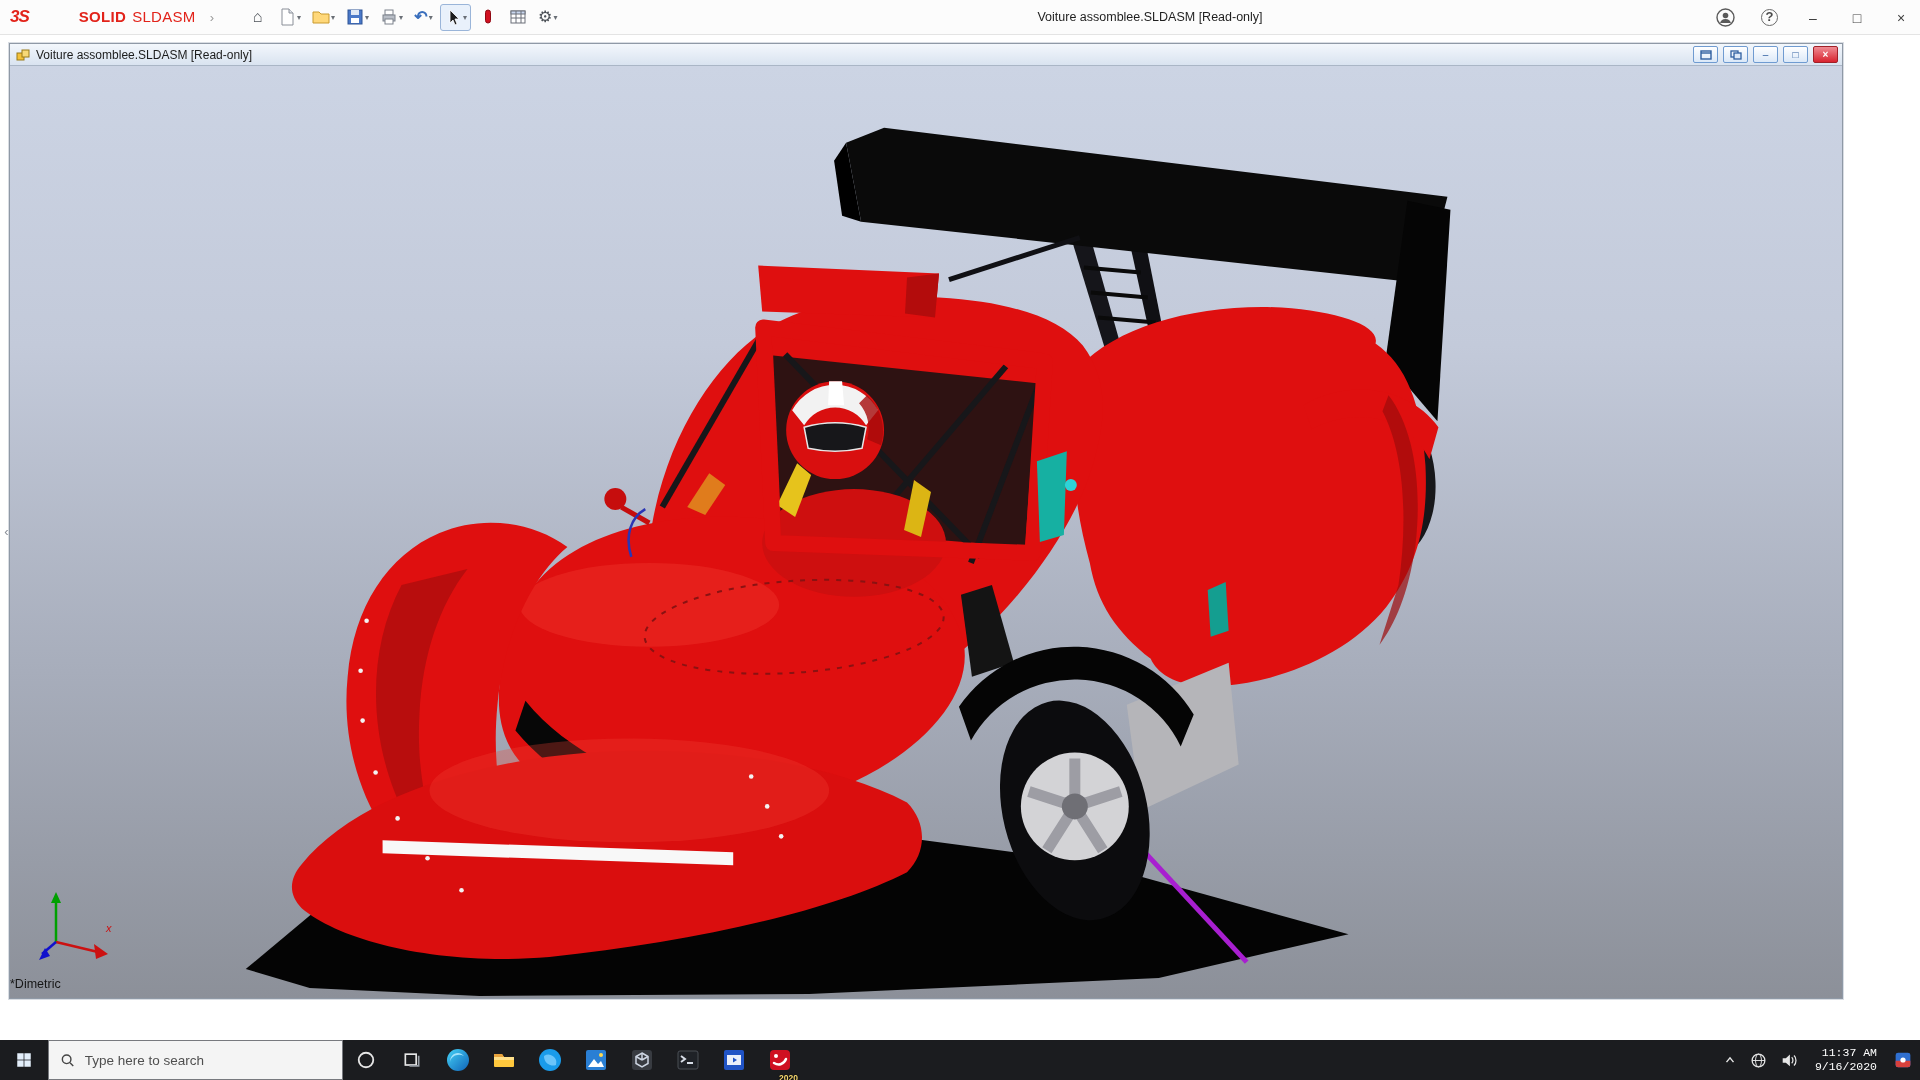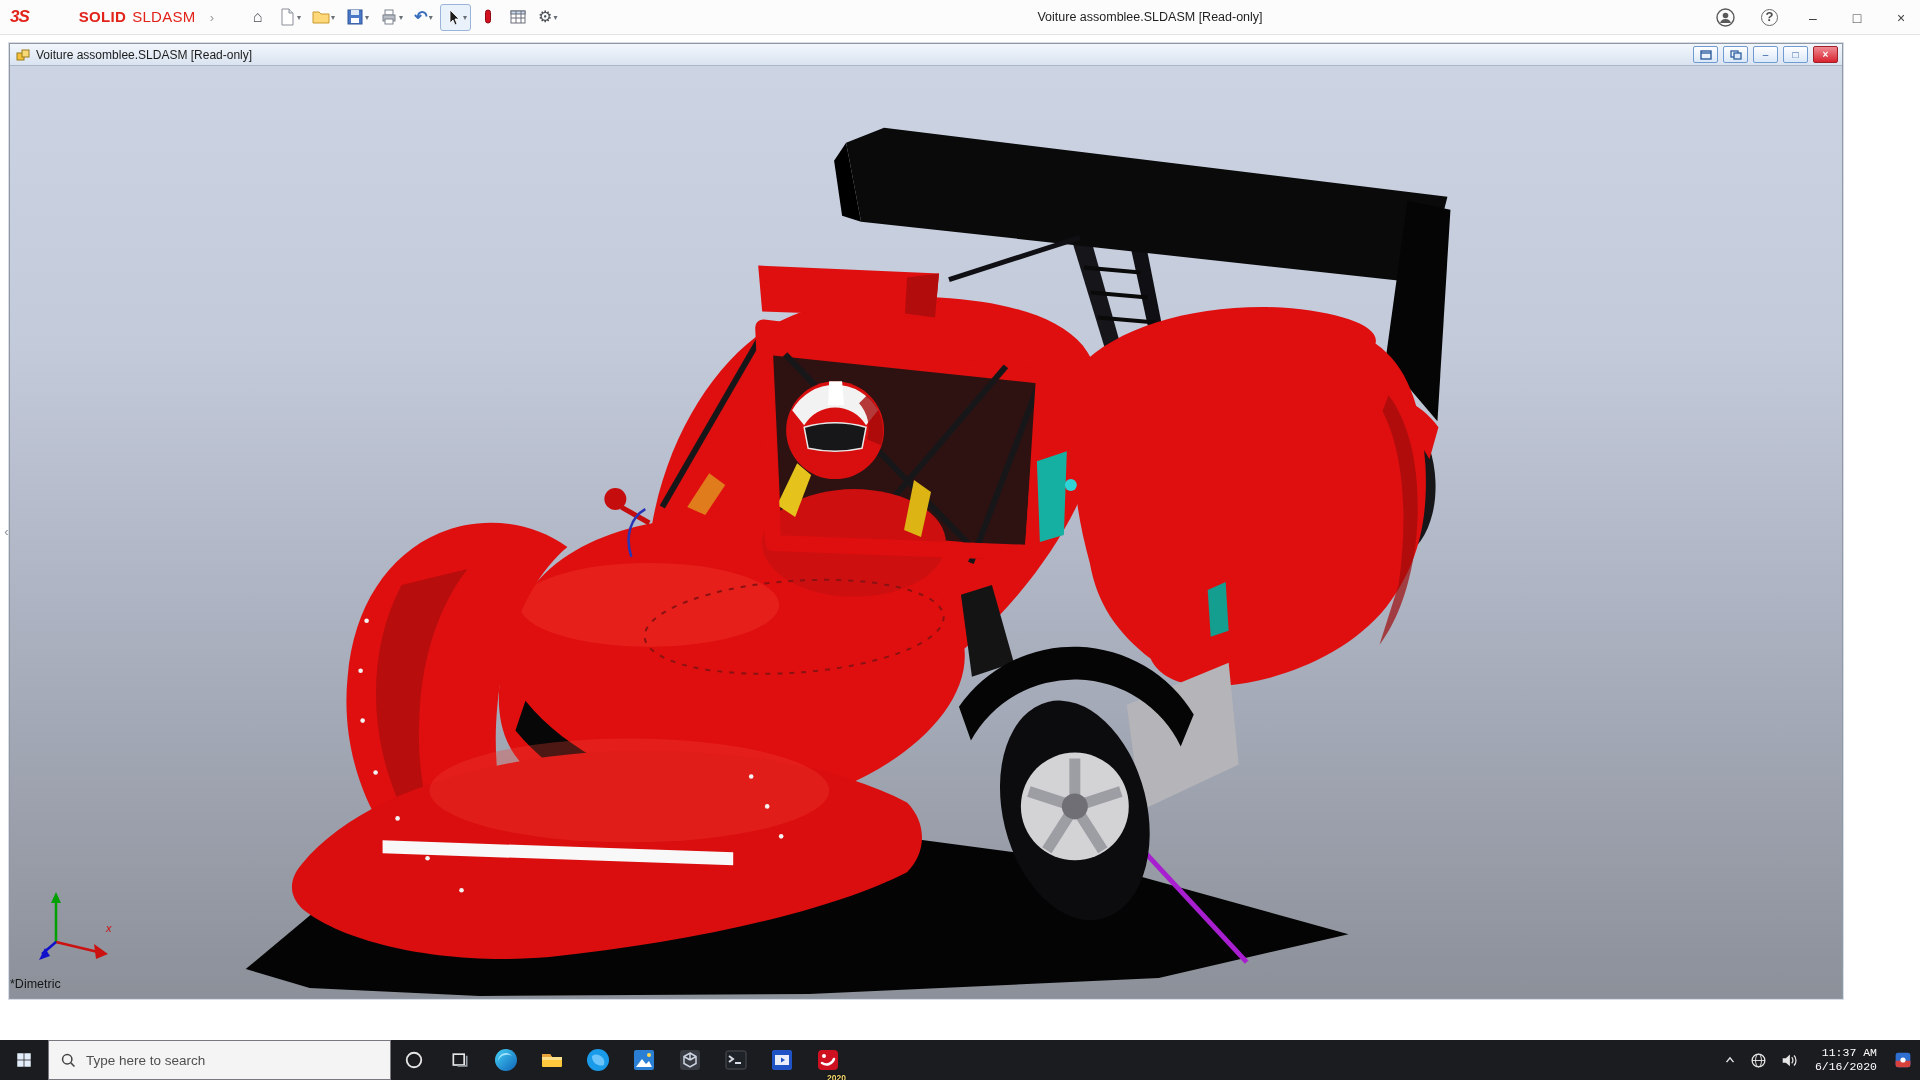--- a/index.html
+++ b/index.html
@@ -74,21 +74,21 @@
     color:#8a8f98; font-size:13px; line-height:24px; text-align:center;
   }
 
   
   .taskbar {
     position:absolute; left:0; right:0; bottom:0; height:40px;
     background:var(--taskbar_bg,#1b1c1f); display:flex; align-items:center;
   }
   .start { width:48px; height:40px; display:flex; align-items:center; justify-content:center; }
   .searchbox {
-    width:343px; height:40px; background:#f4f4f4; border:1px solid #77797e;
+    width:295px; height:40px; background:#f4f4f4; border:1px solid #77797e;
     display:flex; align-items:center; gap:9px; padding-left:11px;
   }
   .search-input { border:none; outline:none; background:transparent; font-size:13.5px; color:#333;
     font-family:"Liberation Sans",sans-serif; width:280px; }
   .search-input::placeholder { color:#4f4f4f; }
   .task-icon { width:46px; height:51px; display:flex; align-items:center; justify-content:center; position:relative; }
   .task-icon.active::after { content:""; position:absolute; left:8px; right:8px; bottom:0; height:2.5px; background:#76b9ed; }
   .sw-badge { position:absolute; right:5px; bottom:3px; font-size:8.5px; font-weight:bold; color:#f6d76d; text-shadow:0 0 2px #000; }
   .tb-spacer { flex:1; }
   .tray { display:flex; align-items:center; gap:13px; padding-right:8px; }
@@ -431,21 +431,21 @@
         </svg>
       </span>
       <span class="tray-item">
         <svg width="18" height="18" viewBox="0 0 20 20">
           <path d="M3 8v5h3.5L11 17V4L6.5 8z" fill="#e6e6e6"></path>
           <path d="M13 7c1.8 1.5 1.8 5 0 6.5M15.5 5c3 2.5 3 8.5 0 11" stroke="#e6e6e6" stroke-width="1.4" fill="none"></path>
         </svg>
       </span>
       <div class="clock">
         <div>11:37 AM</div>
-        <div>6/16/2020</div>
+        <div>9/16/2020</div>
       </div>
       <span class="tray-item">
         <svg width="18" height="18" viewBox="0 0 22 22">
           <rect x="2" y="2" width="18" height="18" rx="3" fill="#2f6fd0"></rect>
           <path d="M2 12h18v5a3 3 0 01-3 3H5a3 3 0 01-3-3z" fill="#d8403c"></path>
           <circle cx="11" cy="11" r="3.2" fill="#fff"></circle>
         </svg>
       </span>
     </div>
   </footer>

